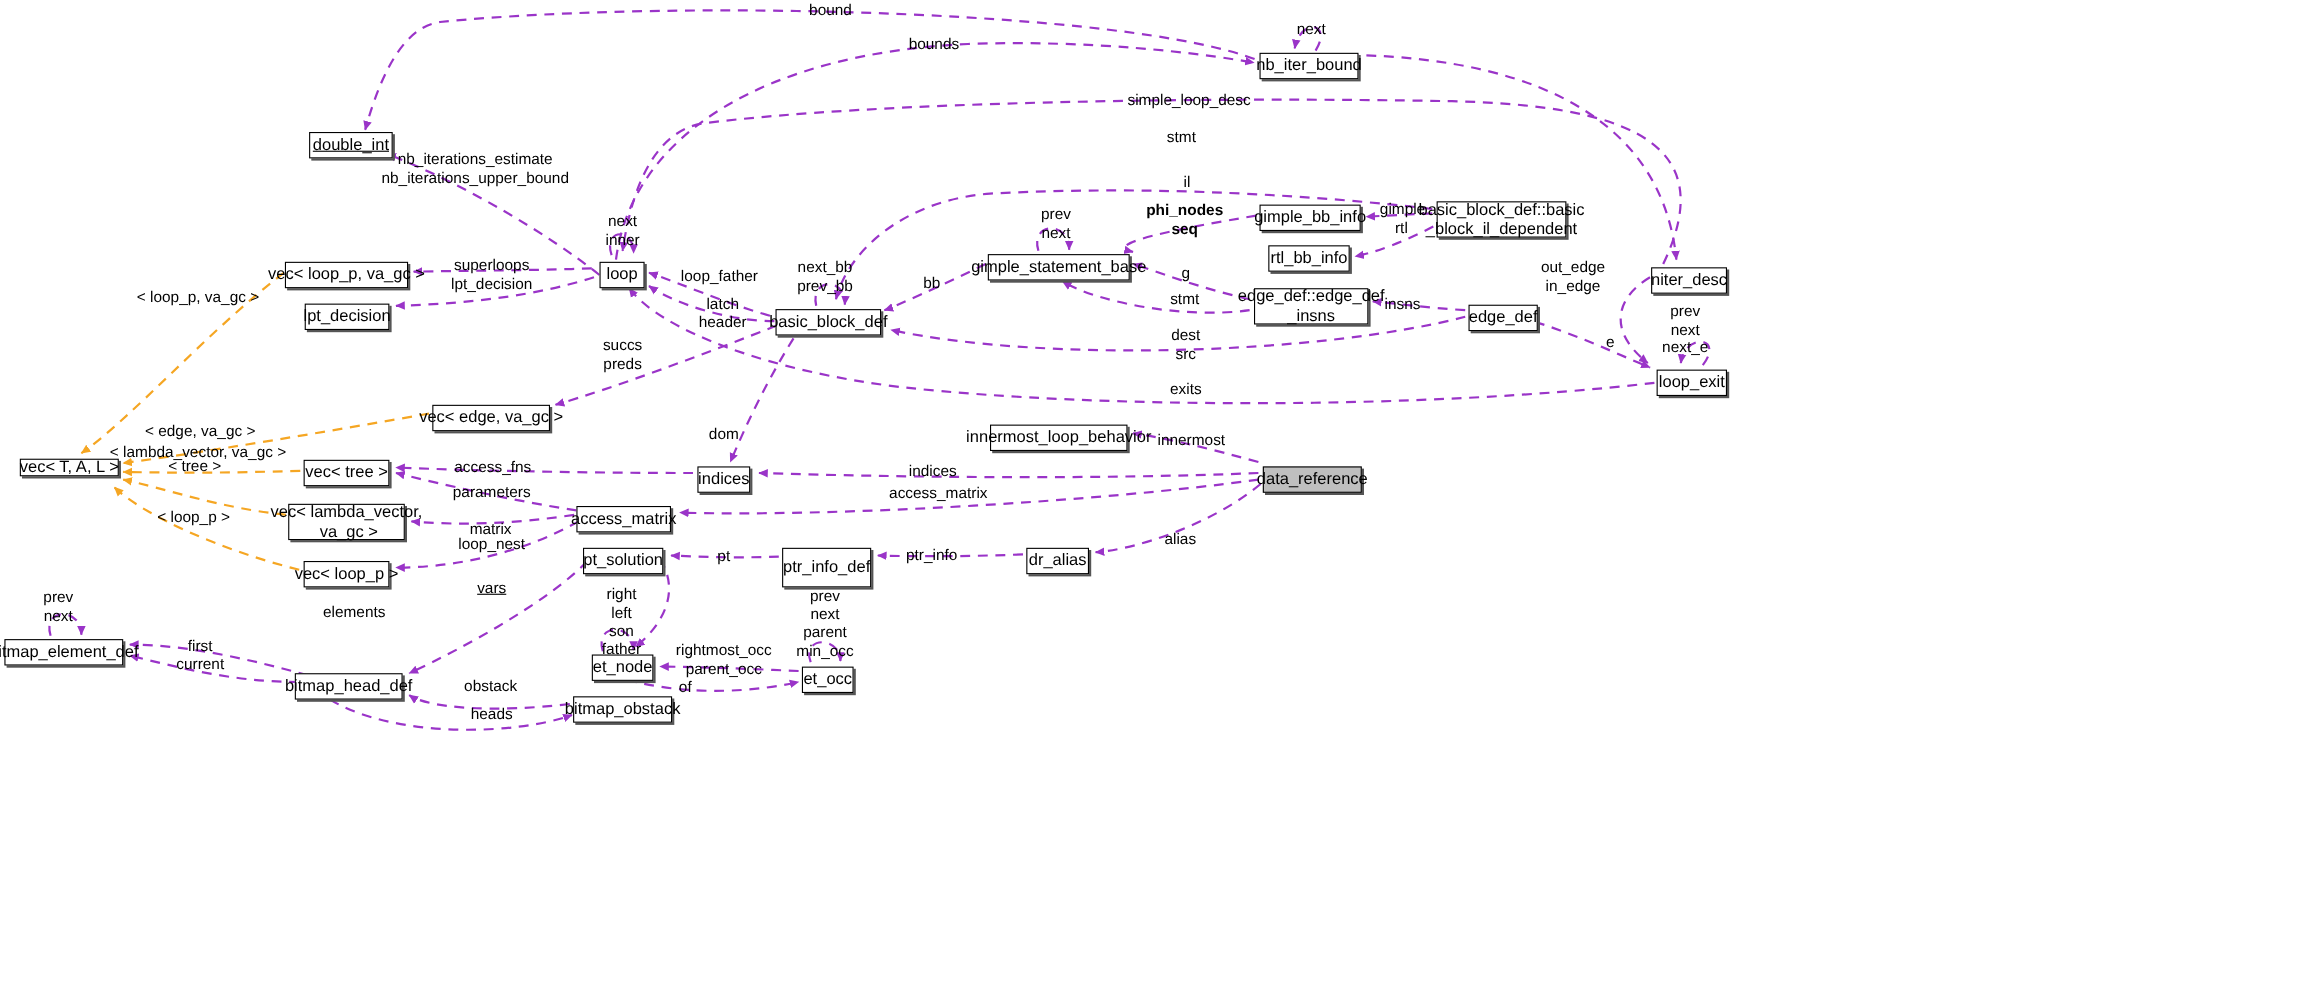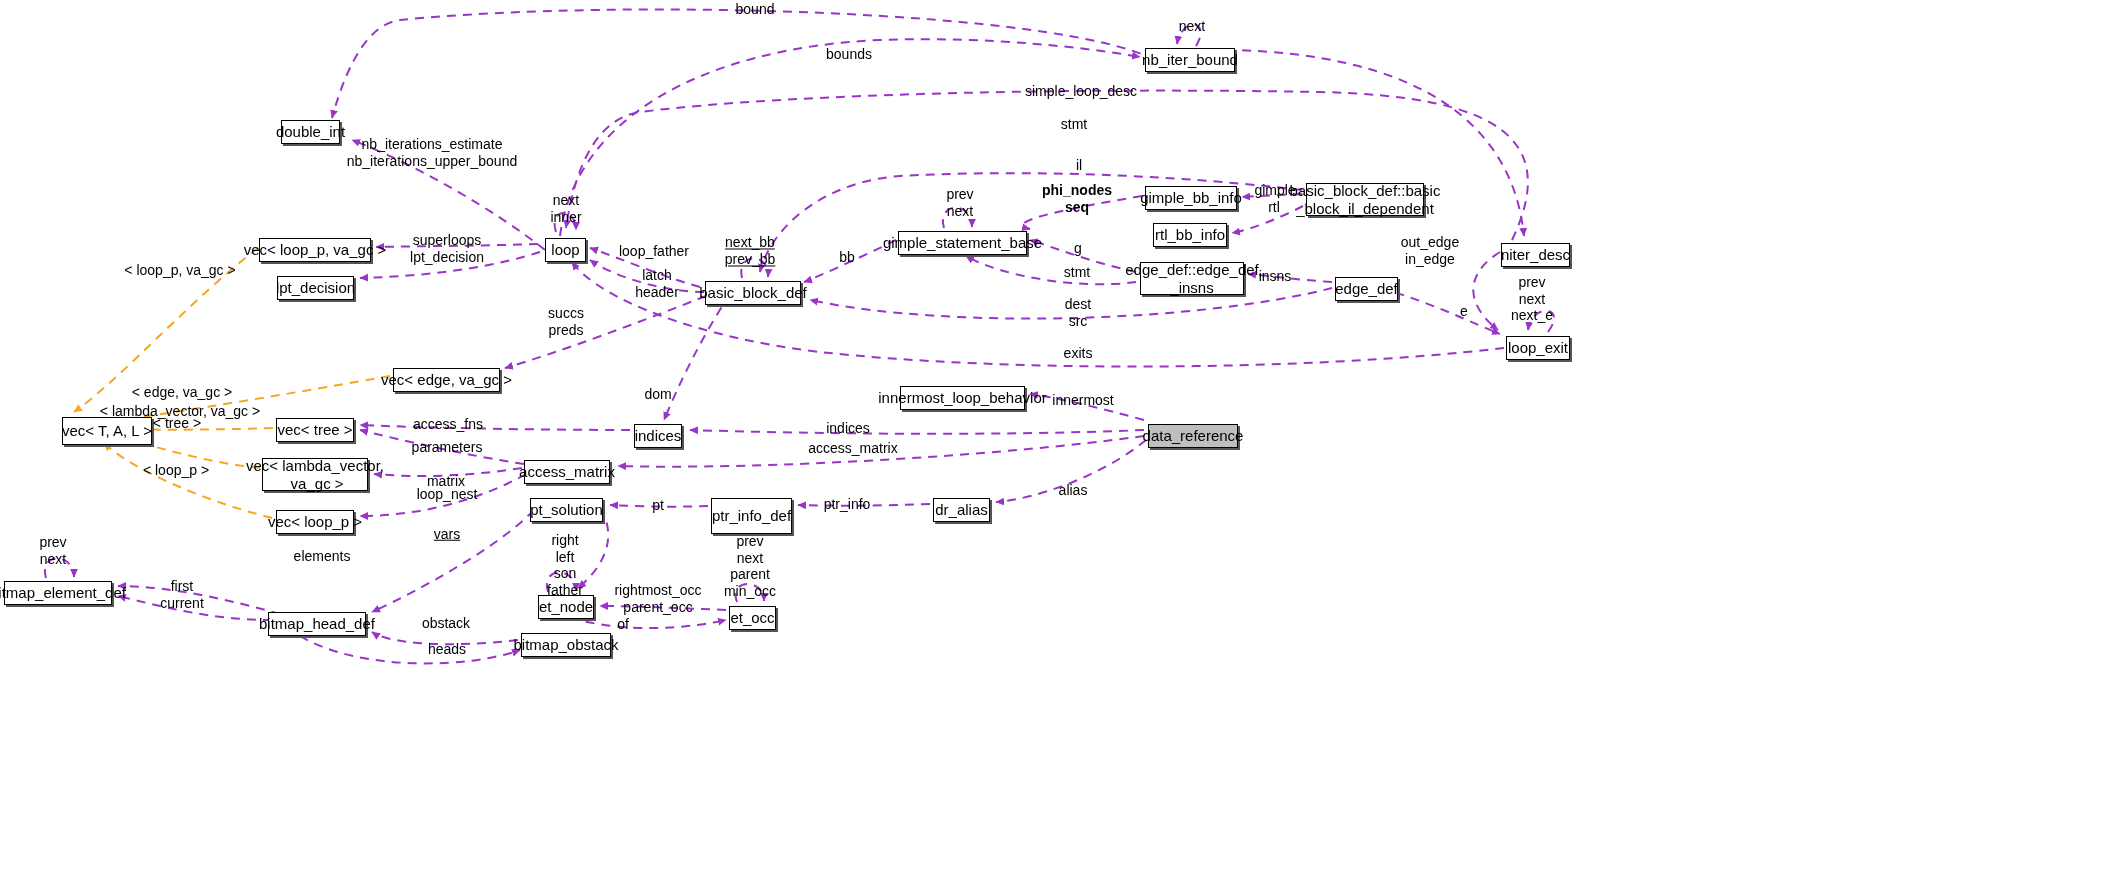--- a/index.html
+++ b/index.html
@@ -175,76 +175,76 @@
 
       <path d="M273,428 C210,430 160,430 112,429"></path>
 
       <path d="M260,468 C200,462 150,444 112,436"></path>
 
       <path d="M272,518 C200,500 130,468 104,443"></path>
     </g>
   </svg>
 
   <div id="nodes-layer">
-      <div class="node" style="left: 281px; top: 120px; width: 59px; height: 24px;">double_int</div>
+      <div class="node" style="left: 281px; top: 120px; width: 76px; height: 24px; text-decoration: underline;">double_int</div>
       <div class="node" style="left: 1145px; top: 48px; width: 90px; height: 24px;">nb_iter_bound</div>
       <div class="node" style="left: 259px; top: 238px; width: 112px; height: 24px;">vec&lt; loop_p, va_gc &gt;</div>
       <div class="node" style="left: 277px; top: 276px; width: 77px; height: 24px;">lpt_decision</div>
       <div class="node" style="left: 545px; top: 238px; width: 41px; height: 24px;">loop</div>
       <div class="node" style="left: 705px; top: 281px; width: 96px; height: 24px;">basic_block_def</div>
       <div class="node" style="left: 898px; top: 231px; width: 129px; height: 24px;">gimple_statement_base</div>
       <div class="node" style="left: 1145px; top: 186px; width: 92px; height: 24px;">gimple_bb_info</div>
       <div class="node" style="left: 1153px; top: 223px; width: 74px; height: 24px;">rtl_bb_info</div>
       <div class="node" style="left: 1306px; top: 183px; width: 118px; height: 33px;">basic_block_def::basic
 _block_il_dependent</div>
       <div class="node" style="left: 1140px; top: 262px; width: 104px; height: 33px;">edge_def::edge_def
 _insns</div>
       <div class="node" style="left: 1335px; top: 277px; width: 63px; height: 24px;">edge_def</div>
       <div class="node" style="left: 1501px; top: 243px; width: 69px; height: 24px;">niter_desc</div>
       <div class="node" style="left: 1506px; top: 336px; width: 64px; height: 24px;">loop_exit</div>
       <div class="node" style="left: 393px; top: 368px; width: 107px; height: 24px;">vec&lt; edge, va_gc &gt;</div>
-      <div class="node" style="left: 18px; top: 417px; width: 90px; height: 28px; margin-left: 44px;">vec&lt; T, A, L &gt;</div>
+      <div class="node" style="left: 18px; top: 417px; width: 90px; height: 16px;">vec&lt; T, A, L &gt;</div>
       <div class="node" style="left: 276px; top: 418px; width: 78px; height: 24px;">vec&lt; tree &gt;</div>
       <div class="node" style="left: 262px; top: 458px; width: 106px; height: 33px; text-align: center;">vec&lt; lambda_vector,
  va_gc &gt;</div>
       <div class="node" style="left: 276px; top: 510px; width: 78px; height: 24px;">vec&lt; loop_p &gt;</div>
       <div class="node" style="left: 900px; top: 386px; width: 125px; height: 24px;">innermost_loop_behavior</div>
       <div class="node" style="left: 634px; top: 424px; width: 48px; height: 24px;">indices</div>
       <div class="node" style="left: 524px; top: 460px; width: 86px; height: 24px;">access_matrix</div>
       <div class="node highlight" style="left: 1148px; top: 424px; width: 90px; height: 24px;">data_reference</div>
       <div class="node" style="left: 530px; top: 498px; width: 73px; height: 24px;">pt_solution</div>
       <div class="node" style="left: 711px; top: 498px; width: 81px; height: 36px;">ptr_info_def</div>
       <div class="node" style="left: 933px; top: 498px; width: 57px; height: 24px;">dr_alias</div>
       <div class="node" style="left: 4px; top: 581px; width: 108px; height: 24px;">bitmap_element_def</div>
       <div class="node" style="left: 268px; top: 612px; width: 98px; height: 24px;">bitmap_head_def</div>
       <div class="node" style="left: 521px; top: 633px; width: 90px; height: 24px;">bitmap_obstack</div>
       <div class="node" style="left: 538px; top: 595px; width: 56px; height: 24px;">et_node</div>
       <div class="node" style="left: 729px; top: 606px; width: 47px; height: 24px;">et_occ</div>
     </div>
   <div id="labels-layer">
       <div class="elabel" style="left: 755px; top: 9px;">bound</div>
-      <div class="elabel" style="left: 849px; top: 54px;">bounds</div>
+      <div class="elabel" style="left: 849px; top: 40px;">bounds</div>
       <div class="elabel" style="left: 1192px; top: 26px;">next</div>
       <div class="elabel" style="left: 1081px; top: 91px;">simple_loop_desc</div>
       <div class="elabel" style="left: 1074px; top: 124px;">stmt</div>
       <div class="elabel" style="left: 432px; top: 153px;">nb_iterations_estimate
 nb_iterations_upper_bound</div>
       <div class="elabel" style="left: 1079px; top: 165px;">il</div>
       <div class="elabel" style="left: 960px; top: 203px;">prev
 next</div>
       <div class="elabel" style="left: 1077px; top: 199px; font-weight: bold;">phi_nodes
 seq</div>
       <div class="elabel" style="left: 1275px; top: 190px;">gimple</div>
       <div class="elabel" style="left: 1274px; top: 207px;">rtl</div>
       <div class="elabel" style="left: 566px; top: 209px;">next
 inner</div>
       <div class="elabel" style="left: 447px; top: 249px;">superloops
 lpt_decision</div>
       <div class="elabel" style="left: 654px; top: 251px;">loop_father</div>
-      <div class="elabel" style="left: 750px; top: 251px; text-decoration: underline;">next_bb
+      <div class="elabel" style="left: 750px; top: 251px;">next_bb
 prev_bb</div>
       <div class="elabel" style="left: 847px; top: 257px;">bb</div>
       <div class="elabel" style="left: 1078px; top: 248px;">g</div>
       <div class="elabel" style="left: 1430px; top: 251px;">out_edge
 in_edge</div>
       <div class="elabel" style="left: 1275px; top: 276px;">insns</div>
       <div class="elabel" style="left: 1077px; top: 272px;">stmt</div>
       <div class="elabel" style="left: 657px; top: 284px;">latch
 header</div>
       <div class="elabel" style="left: 1532px; top: 299px;">prev

